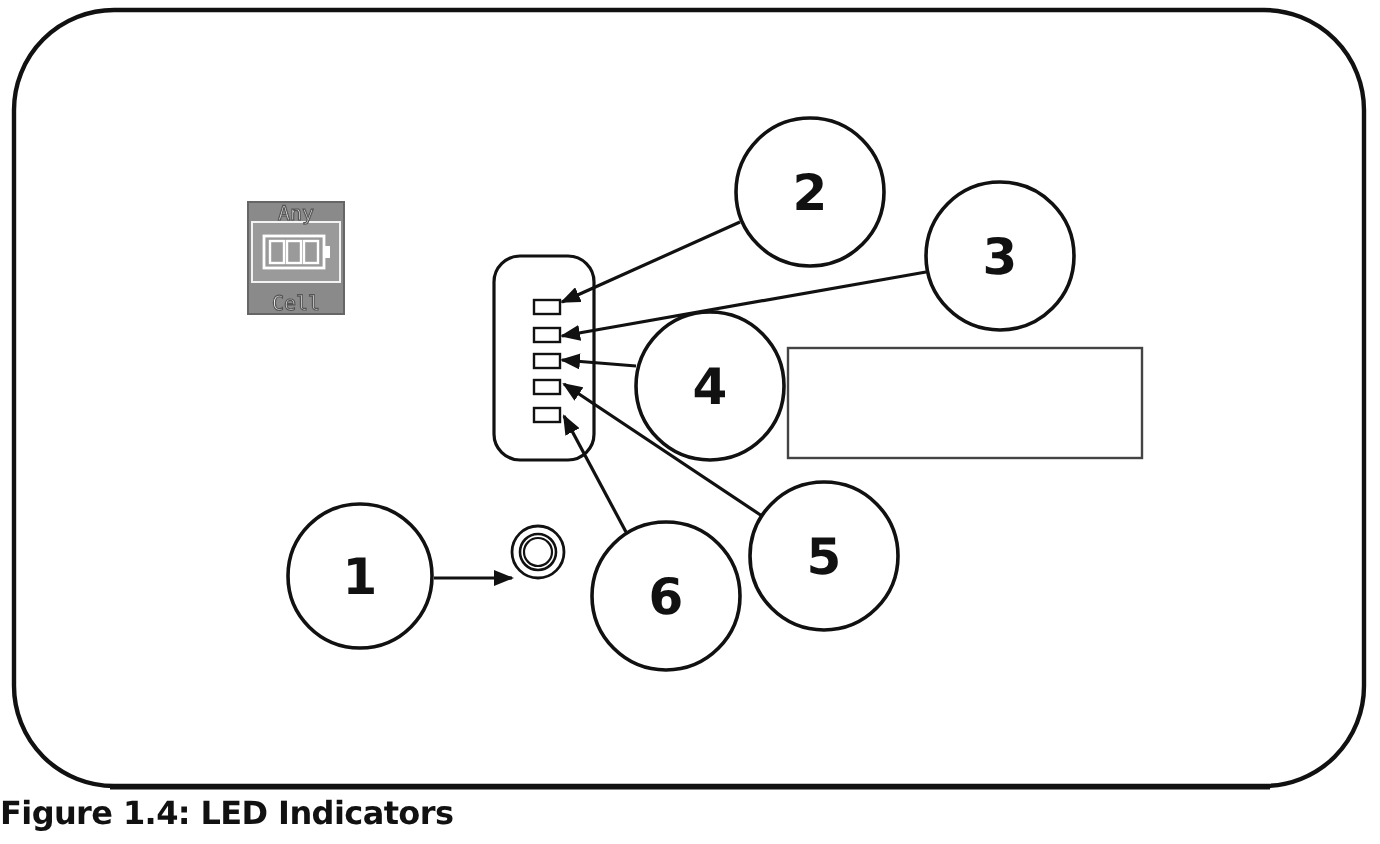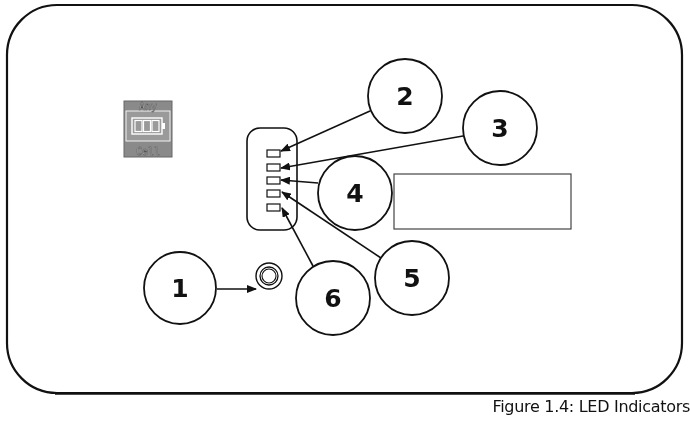--- a/index.html
+++ b/index.html
@@ -1,22 +1,22 @@
 <!DOCTYPE html>
 <html><head>
   <meta charset="utf-8">
   <style>
     html, body { margin: 0; padding: 0; background: #ffffff; }
     body { width: 690px; height: 422px; position: relative; overflow: hidden; }
     #diagram { position: absolute; left: 0; top: 0; }
     .callout-num { font-family: "DejaVu Sans", sans-serif; font-weight: bold; font-size: 25px; fill: #111; }
     .badge-text { font-family: "DejaVu Sans Mono", monospace; font-size: 10px; fill: #fff; stroke: #555; stroke-width: 0.6px; }
     #caption {
-      position: absolute; left: 0; width: 690px; top: 397px; text-align: right;
-      font-family: "DejaVu Sans", sans-serif; font-weight: normal; font-size: 16px; color: #111;
+      position: absolute; left: 0; width: 690px; top: 397px; text-align: left;
+      font-family: "DejaVu Sans", sans-serif; font-weight: bold; font-size: 16px; color: #111;
       letter-spacing: -0.3px;
     }
   </style>
 </head>
 <body>
 
 <svg id="diagram" width="690" height="422" viewBox="0 0 690 422" xmlns="http://www.w3.org/2000/svg">
   <defs>
     <marker id="arrowhead" markerWidth="10" markerHeight="8" refX="9" refY="4" orient="auto" markerUnits="userSpaceOnUse">
       <path d="M0,0 L10,4 L0,8 Z" fill="#111"></path>

